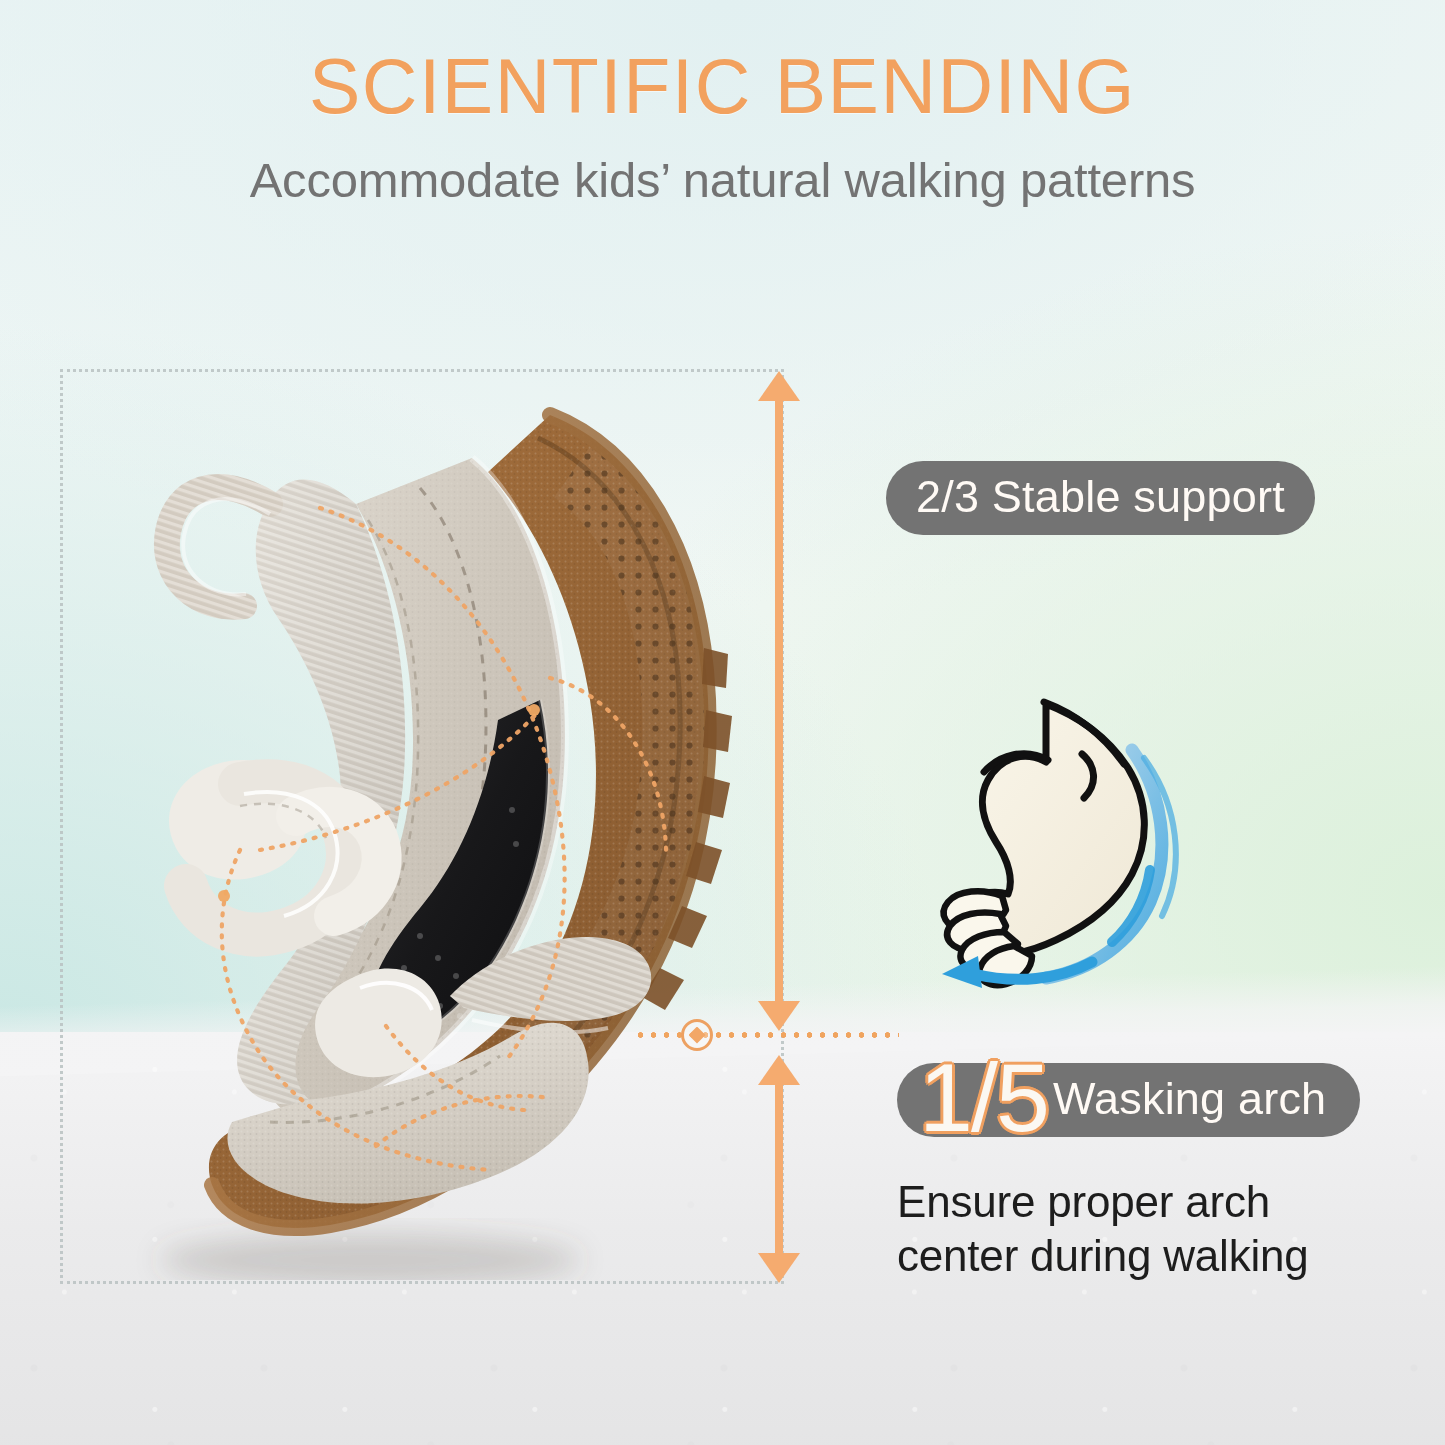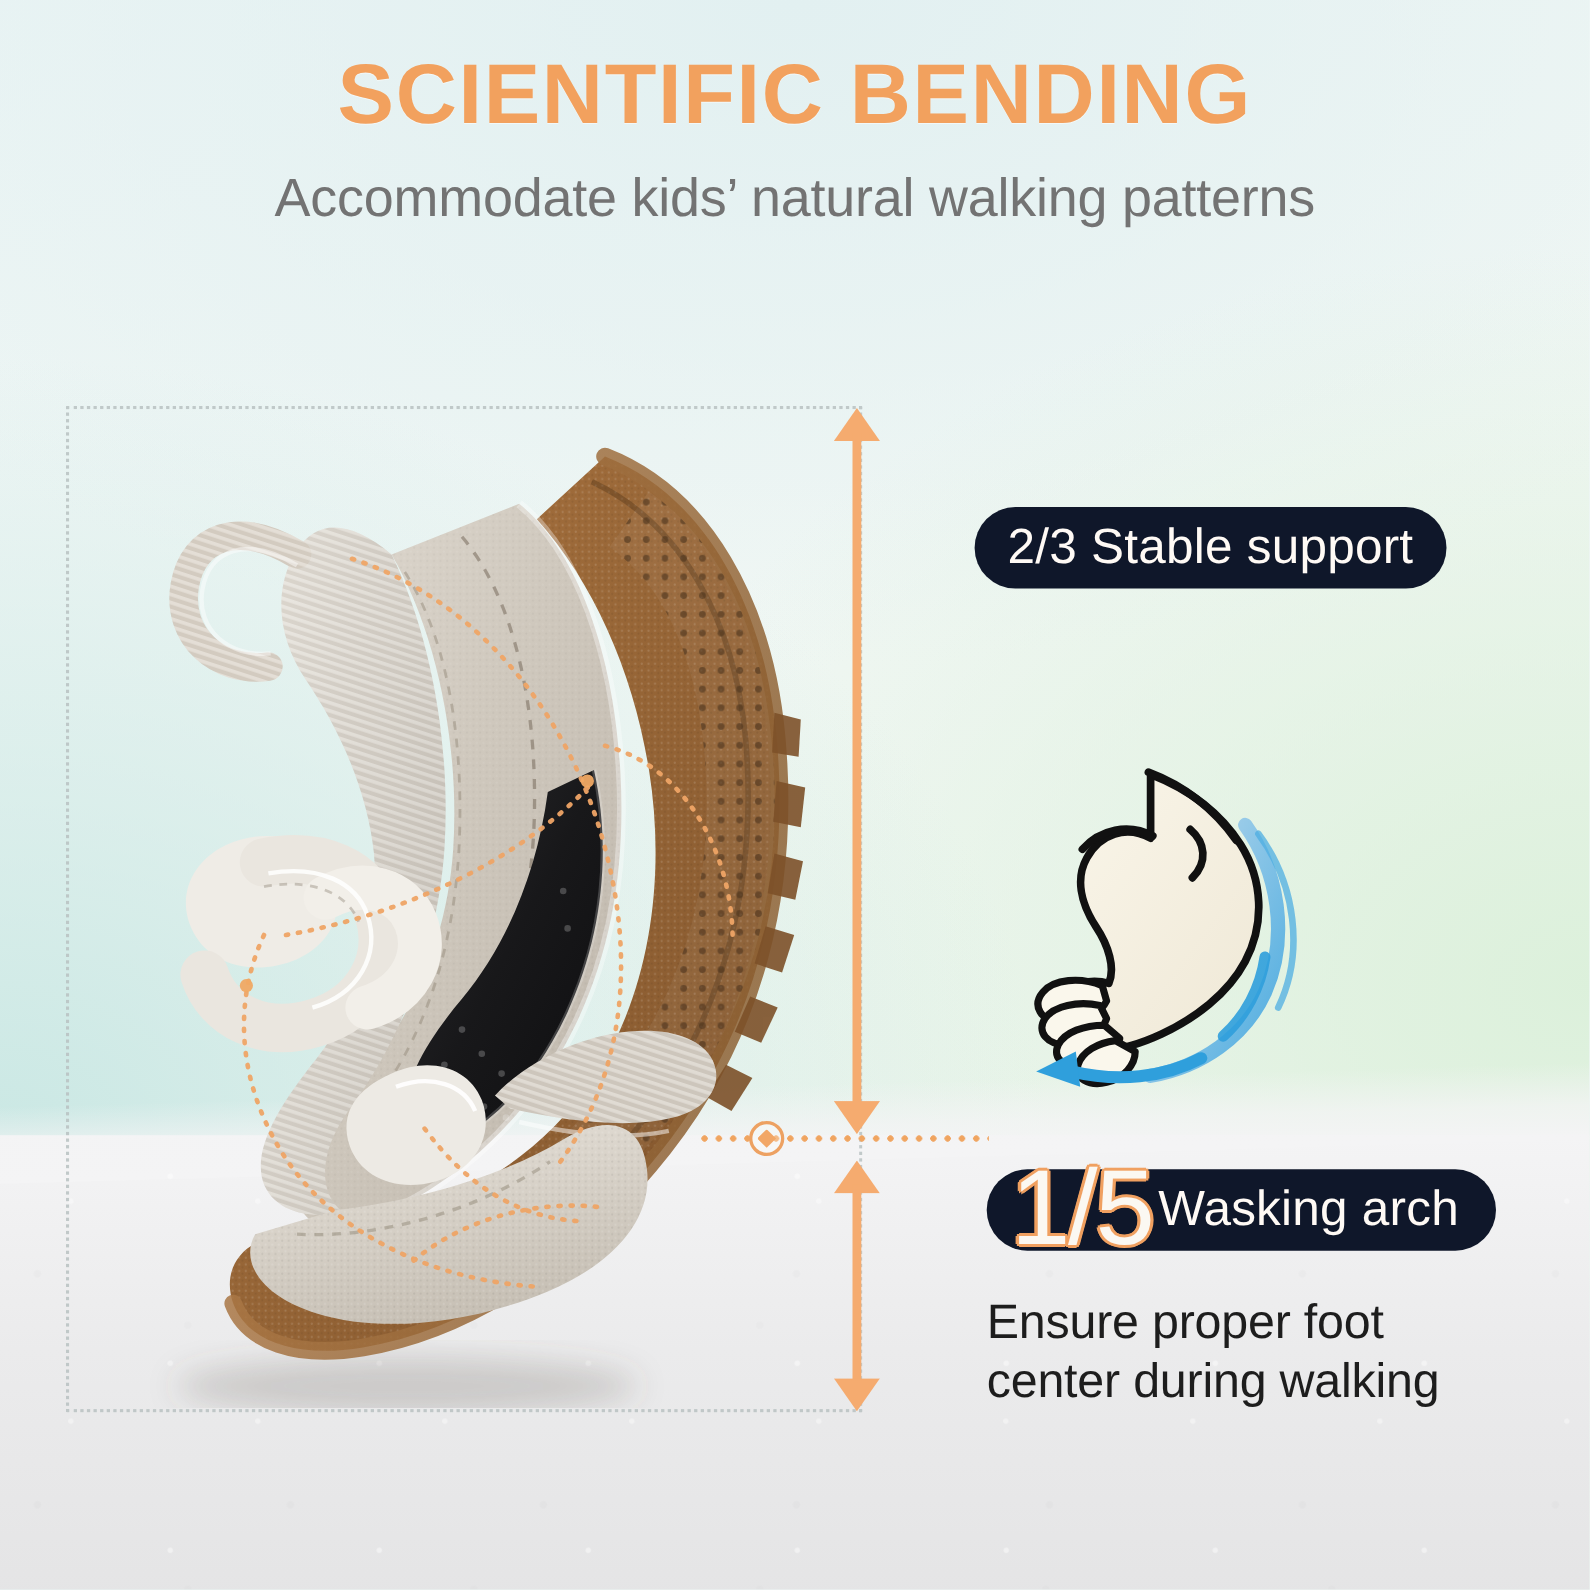--- a/index.html
+++ b/index.html
@@ -61,21 +61,21 @@
   
   .headline {
     position: absolute;
     left: 0; right: 0;
     top: 46px;
     text-align: center;
   }
   .headline .title {
     font-size: 77px;
     letter-spacing: 1.5px;
-    font-weight: 700;
+    font-weight: 400;
     color: #f2a15e;
     line-height: 1.06;
     white-space: nowrap;
     font-family: "Liberation Sans", sans-serif;
     text-shadow: 0 1px 0 rgba(255,255,255,.5);
   }
   .headline .subtitle {
     margin-top: 26px;
     font-size: 49px;
     font-weight: 400;
@@ -155,21 +155,21 @@
   }
 
   
   .callout { position: absolute; }
   .callout.top    { left: 886px; top: 461px;  width: 520px; }
   .callout.bottom { left: 897px; top: 1063px; width: 520px; }
 
   .pill {
     display: inline-block;
     position: relative;
-    background: #0f172a;
+    background: #737373;
     border-radius: 999px;
     color: #fffaf5;
     padding: 13px 30px 16px 30px;
     font-size: 45px;
     line-height: 1;
     white-space: nowrap;
     letter-spacing: 0.2px;
   }
   .pill.with-big { padding-left: 156px; padding-right: 34px; }
 
@@ -469,18 +469,18 @@
       <path d="M216 254 C 236 236 250 210 254 182" fill="none" stroke="#2f9fdc" stroke-width="10" stroke-linecap="round" opacity=".9"></path>
     </svg>
   </div>
 
   <div class="callout bottom">
     <div class="pill with-big">
       <span class="big-frac">1/5</span>
       <span>Wasking arch</span>
     </div>
     <div class="body-text">
-      <div>Ensure proper foot</div>
+      <div>Ensure proper arch</div>
       <div>center during walking</div>
     </div>
   </div>
 
 </div>
 
 </body></html>

